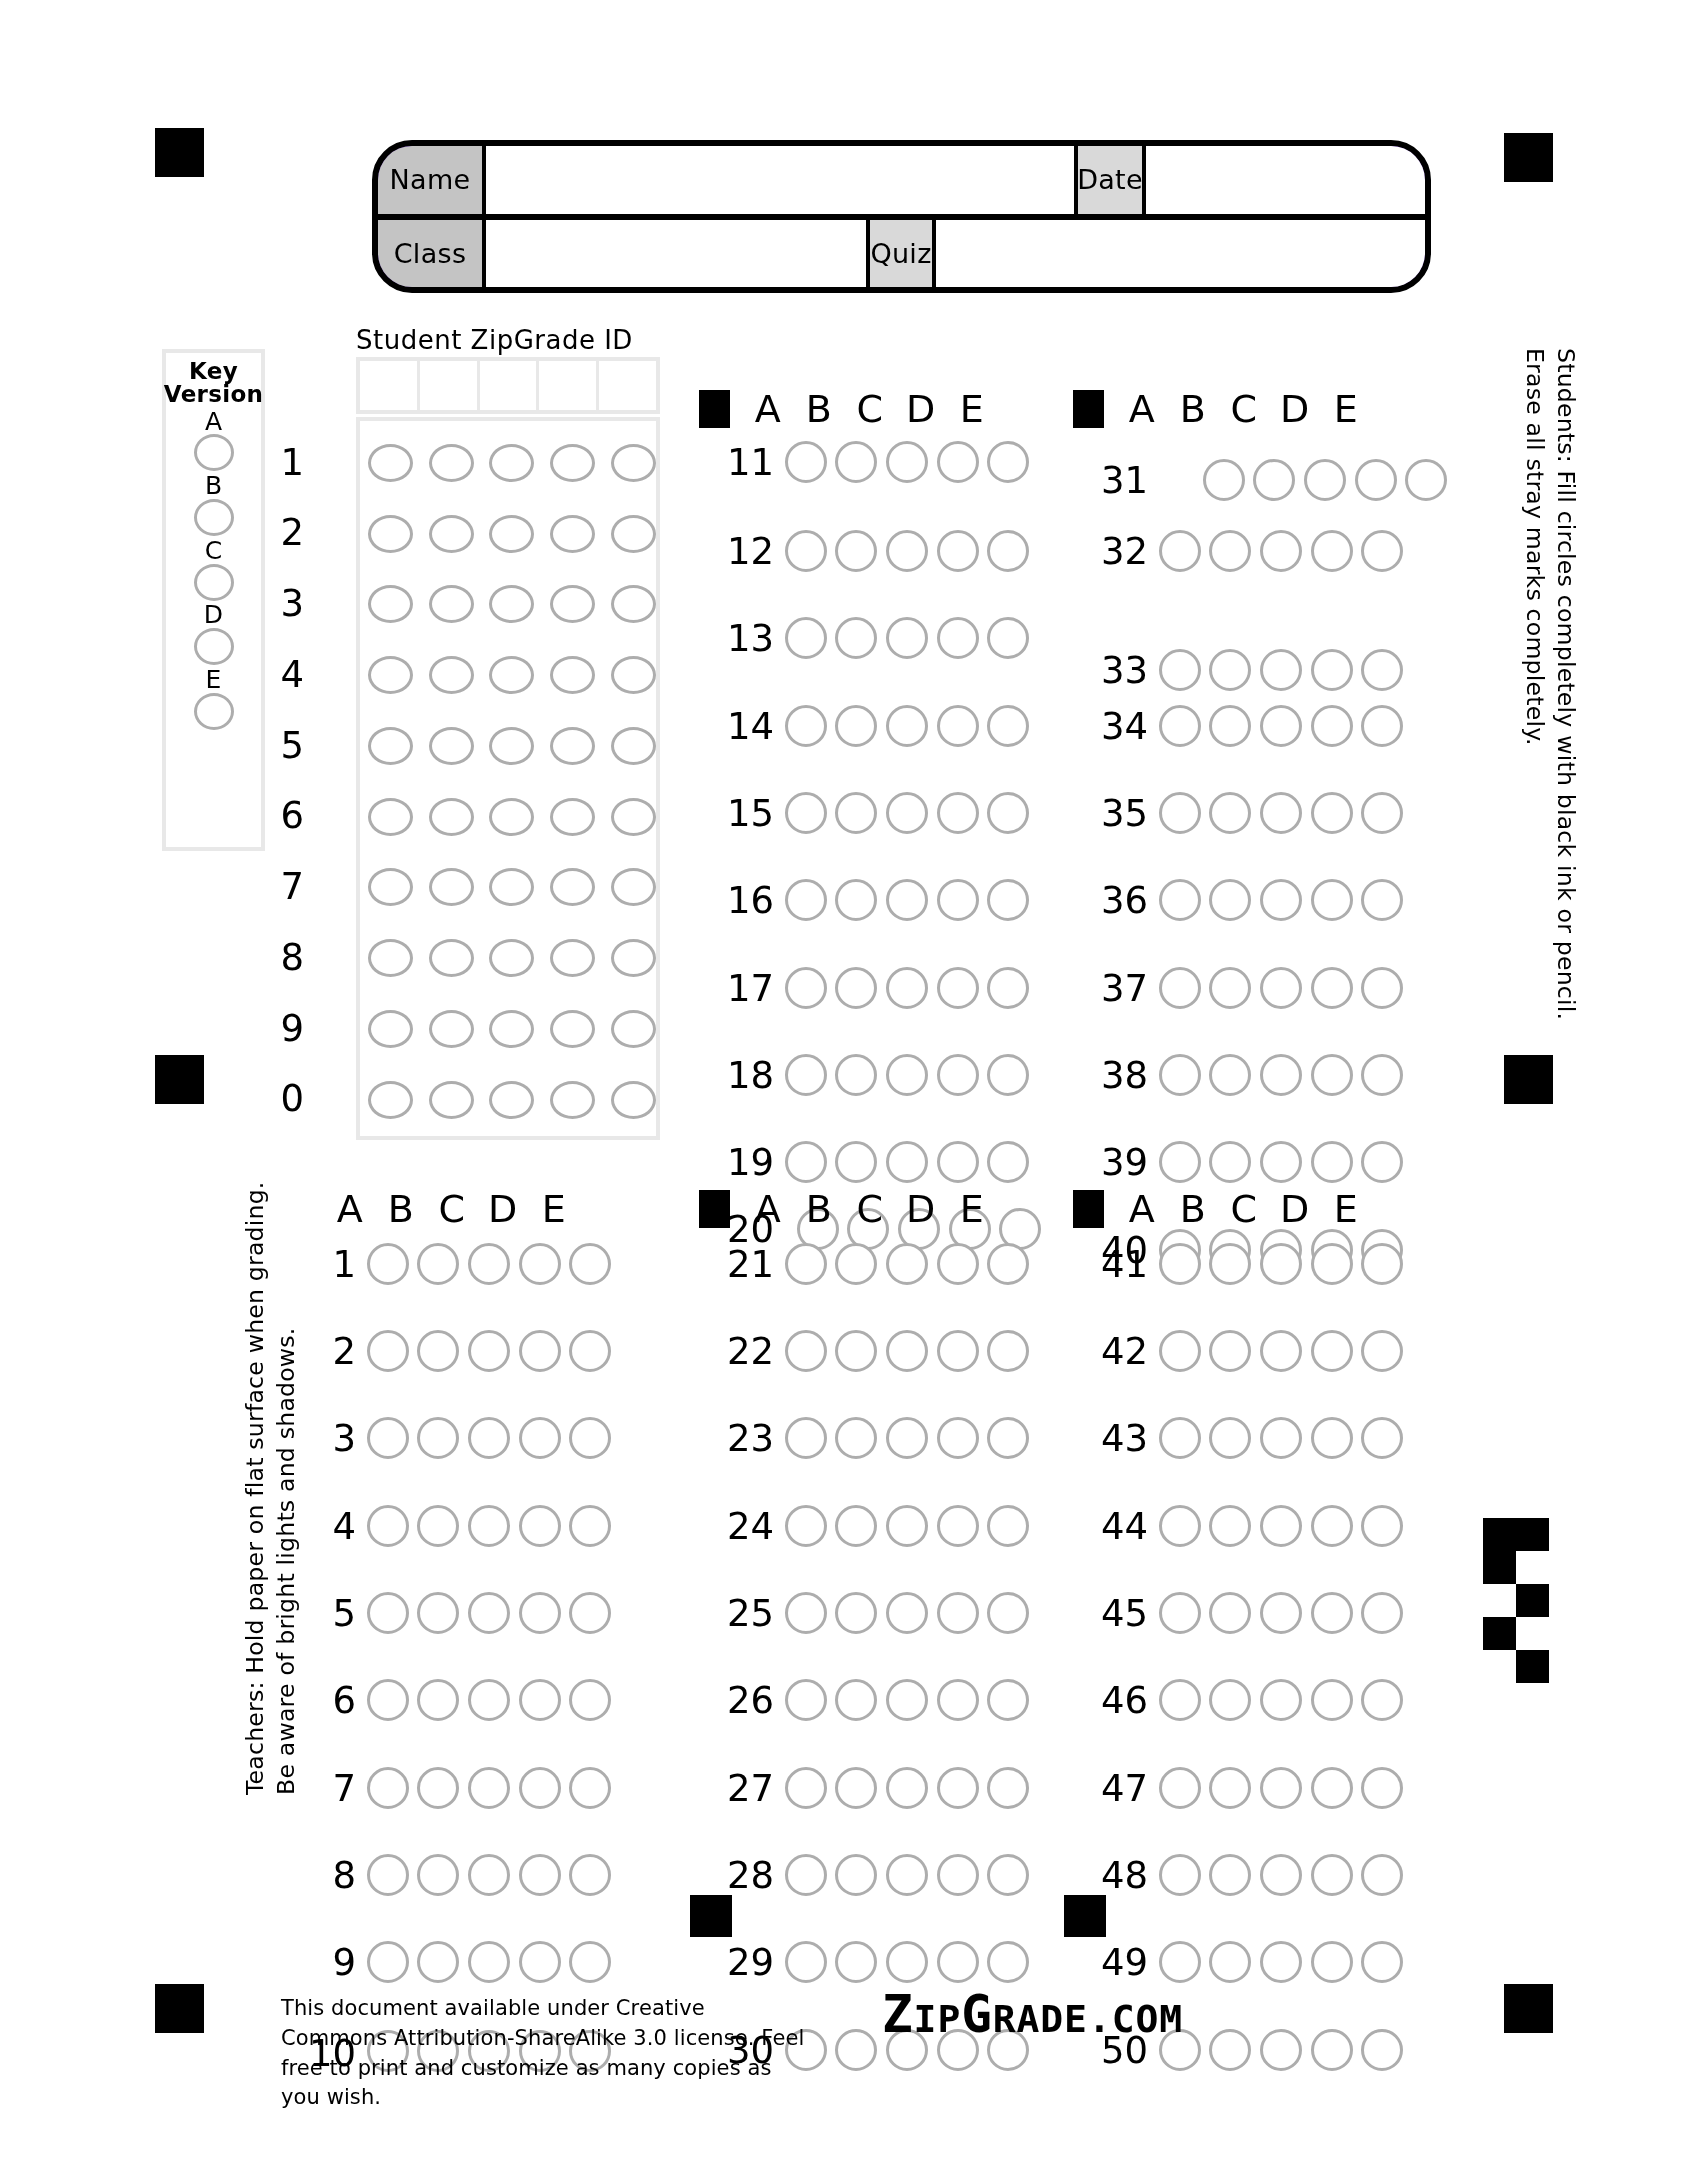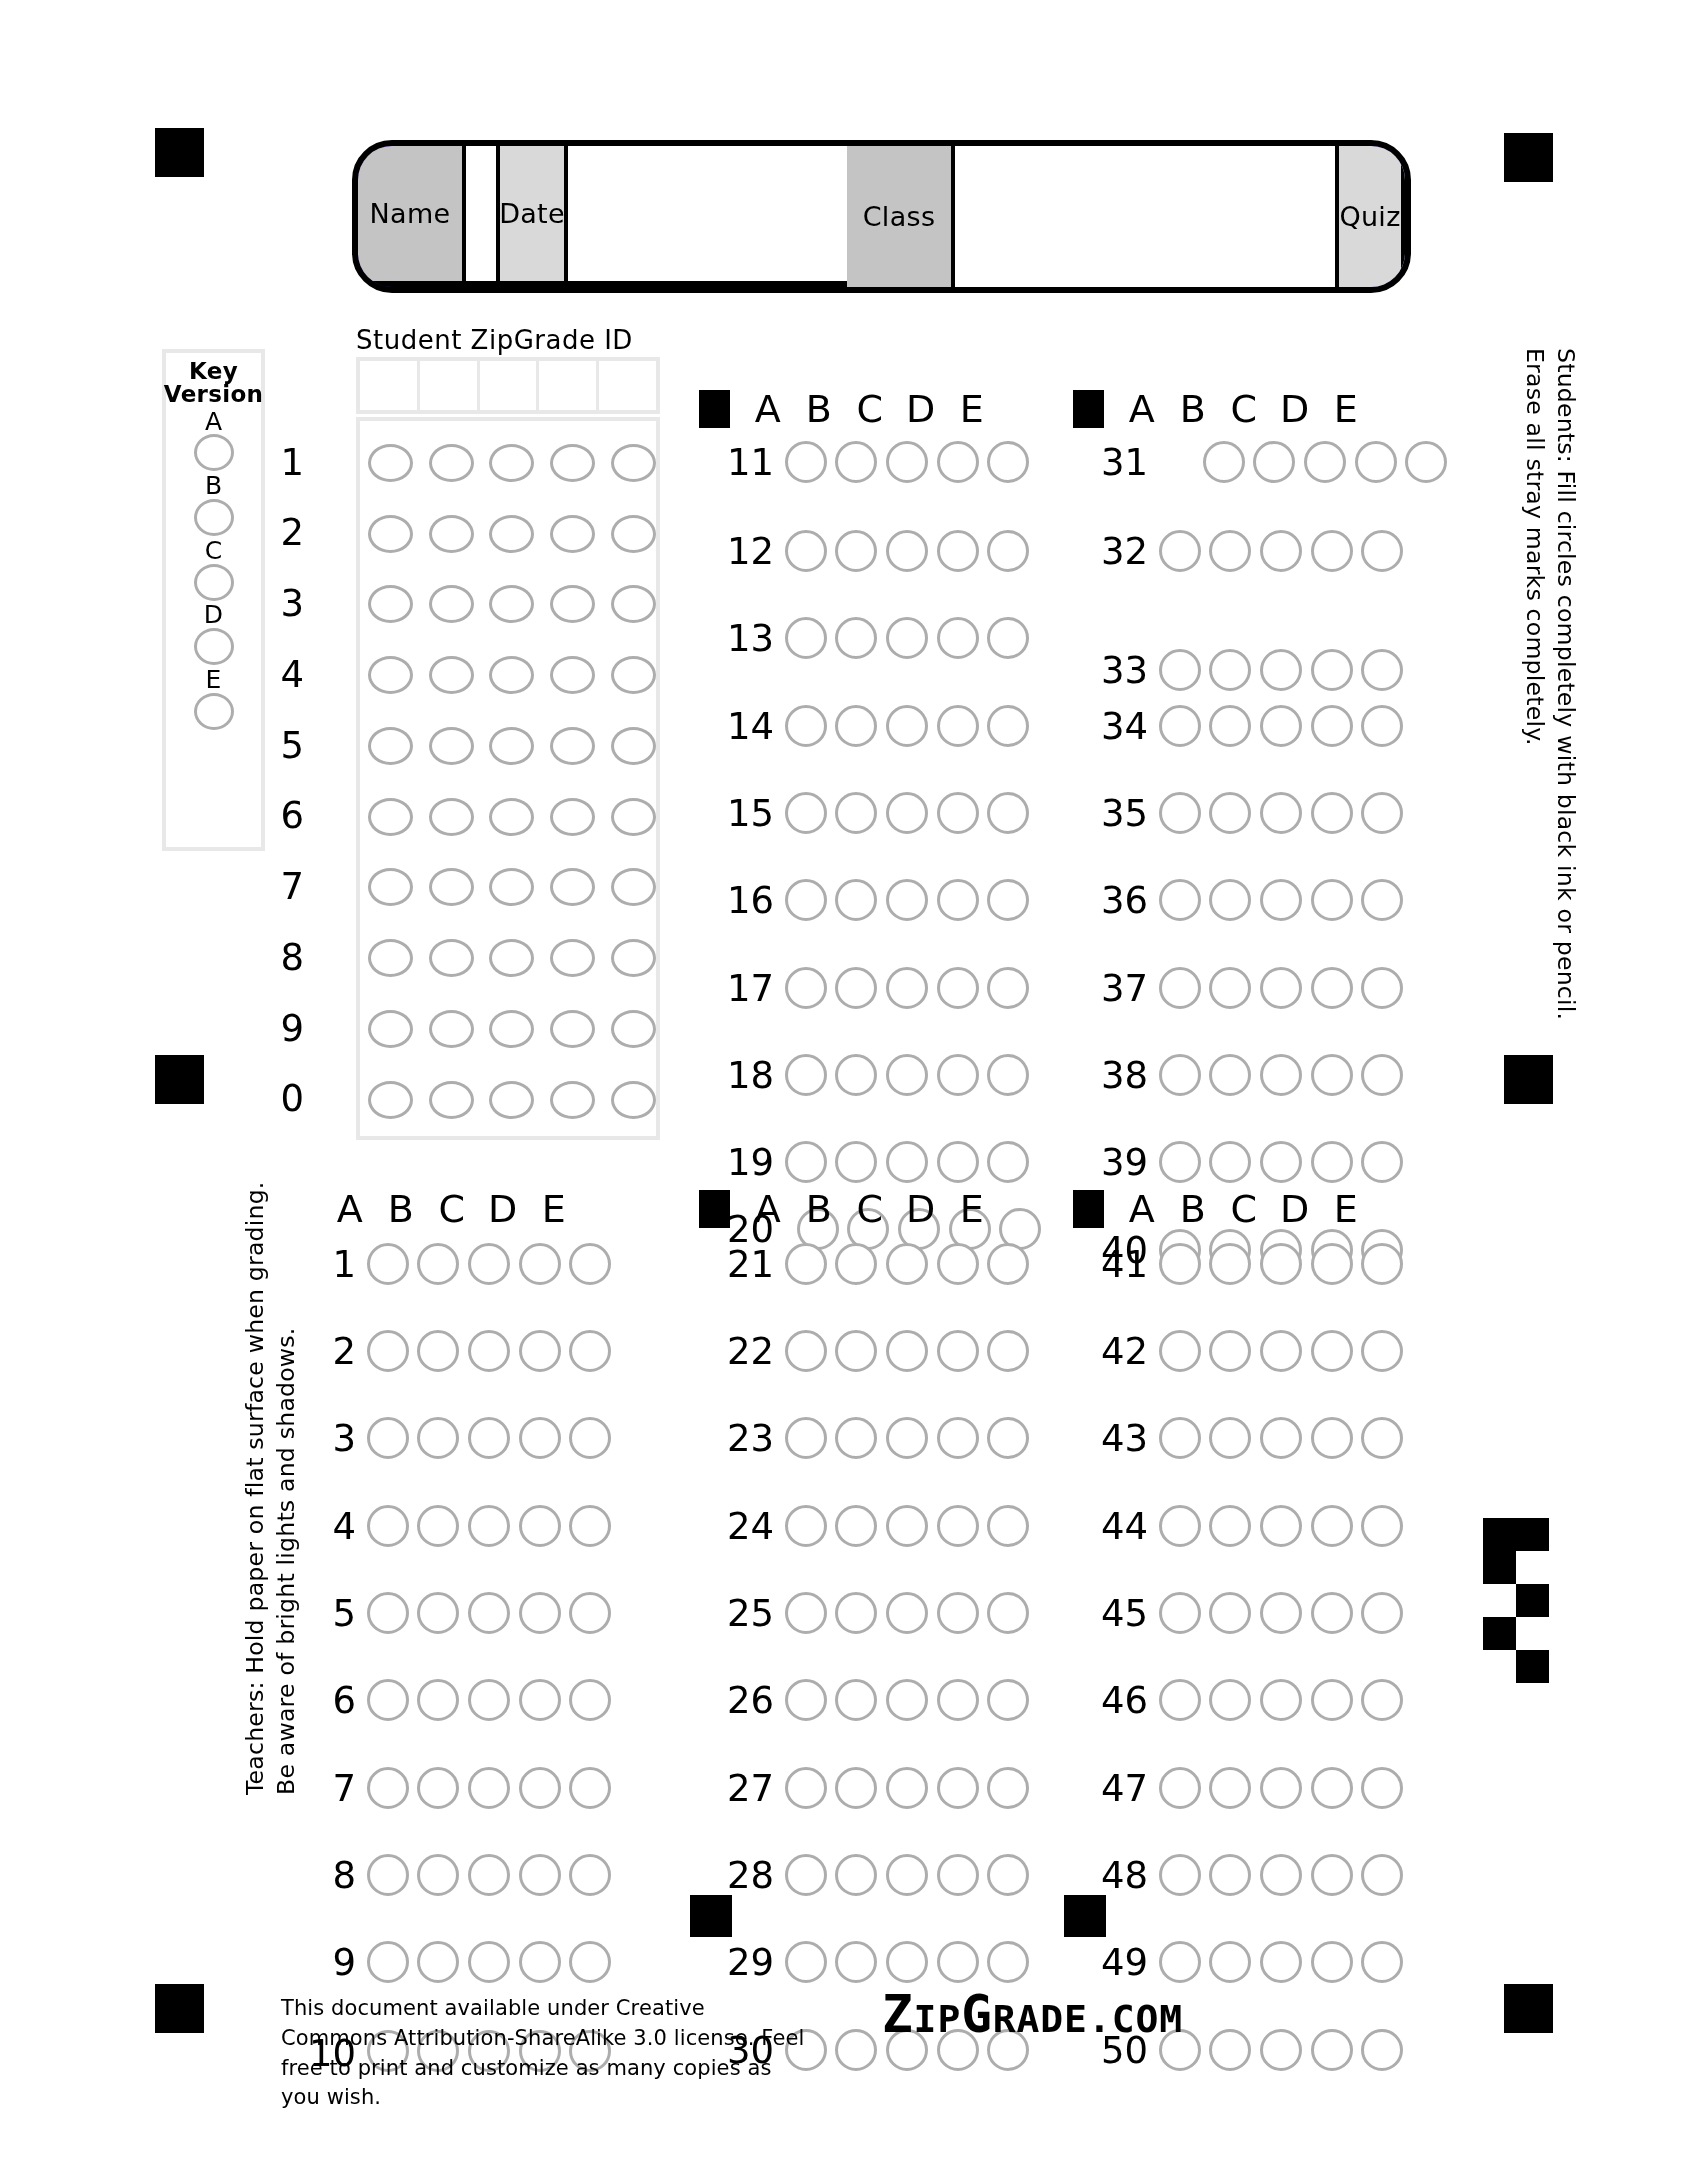--- a/index.html
+++ b/index.html
@@ -7,23 +7,23 @@
     width:1705px;height:2180px;position:relative;
     font-family:"DejaVu Sans","Liberation Sans",sans-serif;
     color:#000;overflow:hidden;
   }
 
   
   .reg{position:absolute;background:#000;}
 
   
   #header-box{
-    position:absolute;left:352px;top:140px;width:1059px;height:153px;
+    position:absolute;left:372px;top:140px;width:1059px;height:153px;
     border:6.1px solid #000;border-radius:40px;box-sizing:border-box;
-    background:#4c1d95;overflow:hidden;display:flex;
+    background:#4c1d95;overflow:hidden;display:flex;flex-direction:column;
   }
   .hdr-row{display:flex;flex:1;min-height:0;}
   .hdr-row.top{border-bottom:6.1px solid #000;}
   .hdr-cell-label{
     display:flex;align-items:center;justify-content:center;
     border-right:4.4px solid #000;box-sizing:border-box;
     font-size:27px;letter-spacing:0.3px;
   }
   .hdr-cell-label.dark{background:#c4c4c4;}
   .hdr-cell-label.light{background:#d9d9d9;}
@@ -610,21 +610,21 @@
       <div class="ans-head">
         <div class="sq"></div>
         <div class="letters">
           <span>A</span>
           <span>B</span>
           <span>C</span>
           <span>D</span>
           <span>E</span>
         </div>
       </div>
-      <div class="ans-row" style="top: 56px; gap: 44px;">
+      <div class="ans-row" style="top: 74px; gap: 44px;">
         <div class="qn">31</div>
         <div class="bubs">
           <div class="bub"></div>
           <div class="bub"></div>
           <div class="bub"></div>
           <div class="bub"></div>
           <div class="bub"></div>
         </div>
       </div>
       <div class="ans-row" style="top: 145px;">

